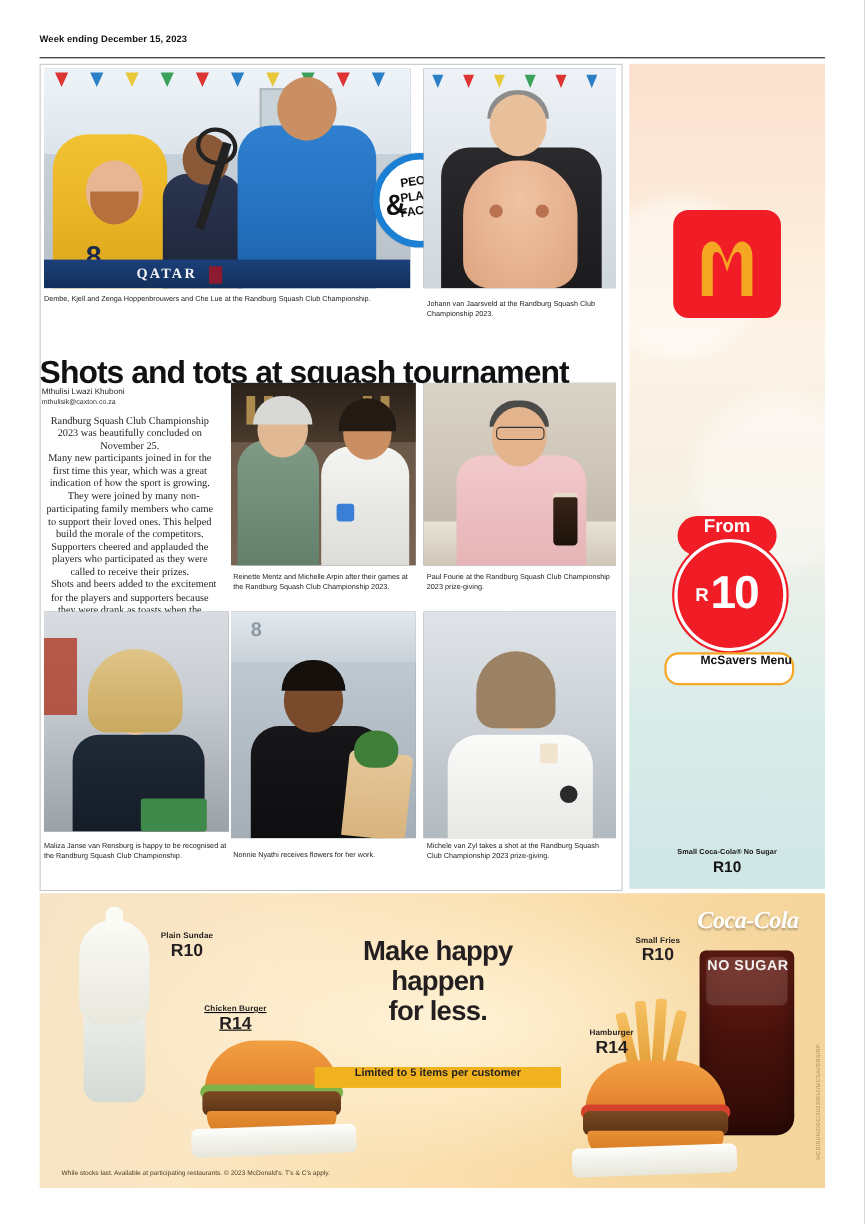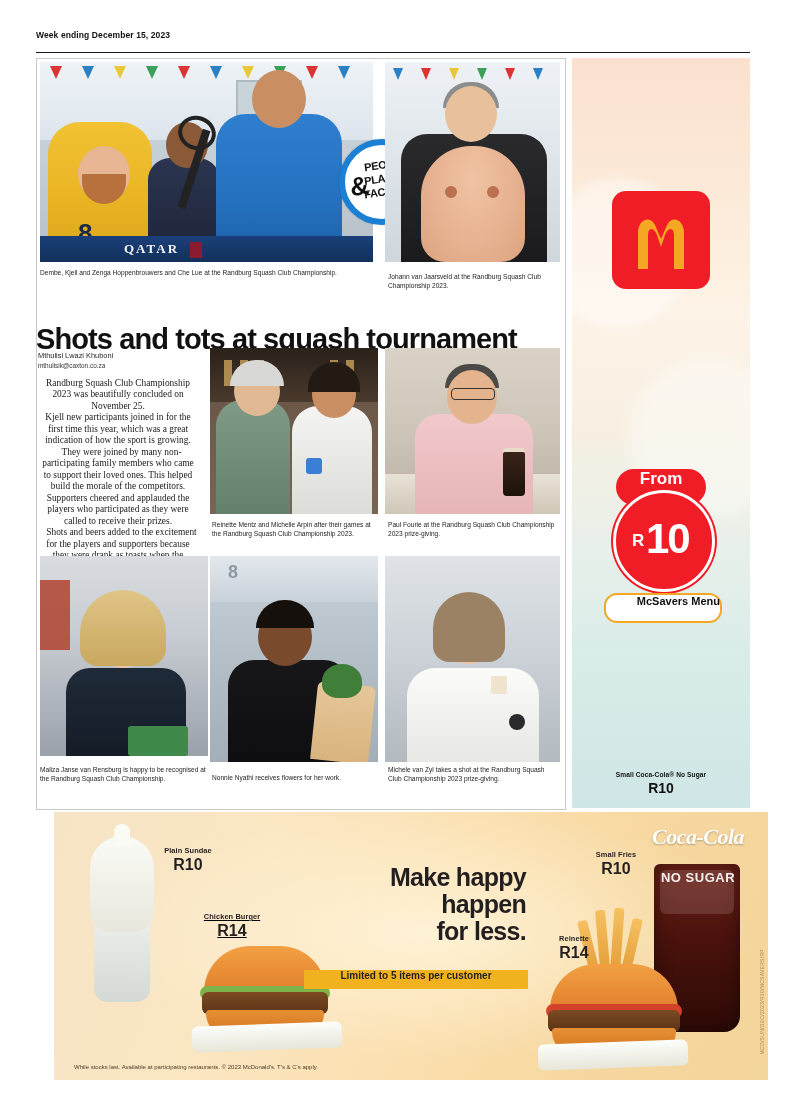--- a/index.html
+++ b/index.html
@@ -157,23 +157,23 @@
   .r10-circle .r{position:absolute;left:16px;top:38px;font:bold 17px "Liberation Sans",sans-serif;color:#fff;}
   .r10-circle .n{position:absolute;left:30px;top:22px;font:bold 42px "Liberation Sans",sans-serif;color:#fff;letter-spacing:-2px;}
   .mcsavers{position:absolute;left:32px;top:535px;width:114px;height:26px;border-radius:13px;background:#fff;border:2px solid #f5a623;}
   .mcsavers span{display:block;text-align:right;line-height:24px;font:bold 11px "Liberation Sans",sans-serif;color:#111;}
   .coke-side{position:absolute;left:0;right:0;bottom:12px;text-align:center;}
   .coke-side .lab{font:bold 6.6px "Liberation Sans",sans-serif;color:#111;letter-spacing:.1px;}
   .coke-side .pr{font:bold 14px "Liberation Sans",sans-serif;color:#111;margin-top:2px;}
 
   
   .mcd-banner{position:absolute;left:36px;top:812px;width:714px;height:268px;overflow:hidden;
-              background:linear-gradient(110deg,#f6e4c6 0%,#fbe6c2 28%,#fbdfae 55%,#f6d79f 78%,#f3d69c 100%);margin-left:18px;}
+              background:linear-gradient(110deg,#f6e4c6 0%,#fbe6c2 28%,#fbdfae 55%,#f6d79f 78%,#f3d69c 100%);}
   .mcd-banner .warm{position:absolute;inset:0;background:radial-gradient(ellipse at 52% 45%,rgba(255,245,220,.85) 0%,rgba(250,226,180,0) 62%);}
-  .bn-head{position:absolute;left:252px;top:52px;width:220px;text-align:right;
+  .bn-head{position:absolute;left:252px;top:40px;width:220px;text-align:center;
            font:bold 25px/1.08 "Liberation Sans",sans-serif;color:#231f20;letter-spacing:-.7px;}
   .bn-limit{position:absolute;left:250px;top:158px;width:224px;height:19px;background:#f0b31f;}
   .bn-limit span{display:block;text-align:center;line-height:19px;font:bold 10px "Liberation Sans",sans-serif;color:#231f20;}
   .pricetag{position:absolute;text-align:center;}
   .pricetag .lab{font:bold 7.4px "Liberation Sans",sans-serif;color:#231f20;letter-spacing:.1px;}
   .pricetag .pr{font:bold 16px "Liberation Sans",sans-serif;color:#231f20;margin-top:1px;}
   #tag-sundae{left:88px;top:34px;width:92px;}
   #tag-chicken{left:130px;top:100px;width:96px;text-decoration:underline;}
   #tag-fries{left:520px;top:38px;width:84px;}
   #tag-burger{left:475px;top:122px;width:90px;}
@@ -299,21 +299,21 @@
 
   <h1 class="headline">Shots and tots at squash tournament</h1>
 
   <div class="byline">
     <div>Mthulisi Lwazi Khuboni</div>
     <div class="mail">mthulisik@caxton.co.za</div>
   </div>
 
   <div class="body">
     <p>Randburg Squash Club Championship 2023 was beautifully concluded on November 25.</p>
-    <p>Kjell new participants joined in for the first time this year, which was a great indication of how the sport is growing.</p>
+    <p>Many new participants joined in for the first time this year, which was a great indication of how the sport is growing.</p>
     <p class="ind">They were joined by many non-participating family members who came to support their loved ones. This helped build the morale of the competitors. Supporters cheered and applauded the players who participated as they were called to receive their prizes.</p>
     <p class="ind">Shots and beers added to the excitement for the players and supporters because they were drank as toasts when the participants received their gifts.</p>
   </div>
 
   <div class="photo" id="p3">
     <div class="bg"></div>
     <div class="bar">
       <div class="bot" style="left:14px;"></div>
         <div class="bot" style="left:30px;"></div>
       <div class="bot" style="left:46px;"></div>
@@ -460,21 +460,21 @@
     </div>
     <div class="pricetag" id="tag-chicken">
       <div class="lab">Chicken Burger</div>
       <div class="pr">R14</div>
     </div>
     <div class="pricetag" id="tag-fries">
       <div class="lab">Small Fries</div>
       <div class="pr">R10</div>
     </div>
     <div class="pricetag" id="tag-burger">
-      <div class="lab">Reinette</div>
+      <div class="lab">Hamburger</div>
       <div class="pr">R14</div>
     </div>
 
     <div class="fineprint">While stocks last. Available at participating restaurants. © 2023 McDonald's. T's &amp; C's apply.</div>
     <div class="jobcode">MCD/SUN/DEC/2023/R10/MCSAVERS/RP</div>
   </div>
 
 </div>
 
 </body></html>

